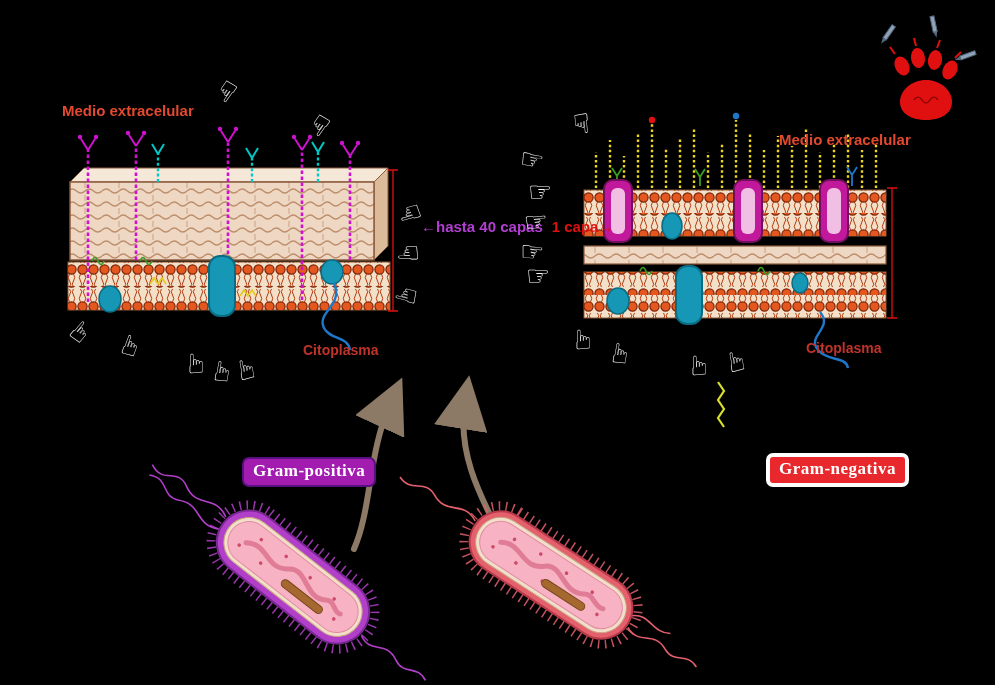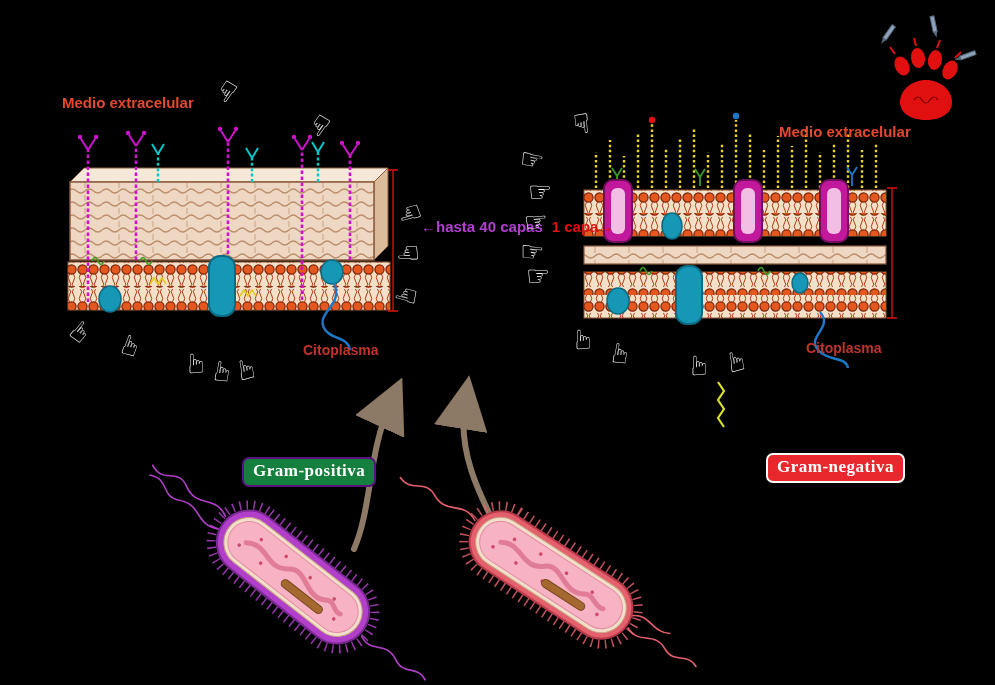--- a/index.html
+++ b/index.html
@@ -1,30 +1,30 @@
 <!DOCTYPE html>
 <html><head>
 <meta charset="utf-8">
 <style>
   html,body{margin:0;padding:0;background:#000;}
   #stage{position:relative;width:995px;height:685px;background:#000;overflow:hidden;
          font-family:"Liberation Sans",sans-serif;}
   #art{position:absolute;left:0;top:0;}
   .lbl{position:absolute;font-weight:bold;white-space:nowrap;}
-  .extra{color:#e2492f;font-size:15px;}
+  .extra{color:#e2492f;font-size:15px;margin-top:8px;}
   .cyto{color:#c0332b;font-size:14px;}
   .hand{position:absolute;color:#fff;font-size:27px;line-height:1;
         font-family:"DejaVu Sans",sans-serif;user-select:none;}
   .annot{position:absolute;left:421px;top:218px;font-size:15px;font-weight:bold;white-space:nowrap;}
   .annot .purple{color:#b13fd0;margin-right:9px;}
   .annot .red{color:#e01010;}
   .badge{position:absolute;font-family:"Liberation Serif",serif;font-weight:bold;
          font-size:17px;color:#fff;padding:2px 9px 4px;border-radius:7px;letter-spacing:.5px;}
-  .badge.gp{left:242px;top:457px;background:#15803d;border:2px solid #58117e;}
-  .badge.gn{left:766px;top:453px;background:#e8282d;border:2px solid #ffffff;}
+  .badge.gp{left:242px;top:457px;background:#a21caf;border:2px solid #58117e;}
+  .badge.gn{left:766px;top:453px;background:#e8282d;border:4px solid #ffffff;}
 </style>
 </head>
 <body>
 
 <div id="stage">
 
 <svg id="art" width="995" height="685" viewBox="0 0 995 685">
   <defs>
     <pattern id="lipTop" width="11" height="24" patternUnits="userSpaceOnUse">
       <circle cx="5.5" cy="5.5" r="4.6" fill="#e4581f" stroke="#7a1f04" stroke-width="1.2"></circle>

